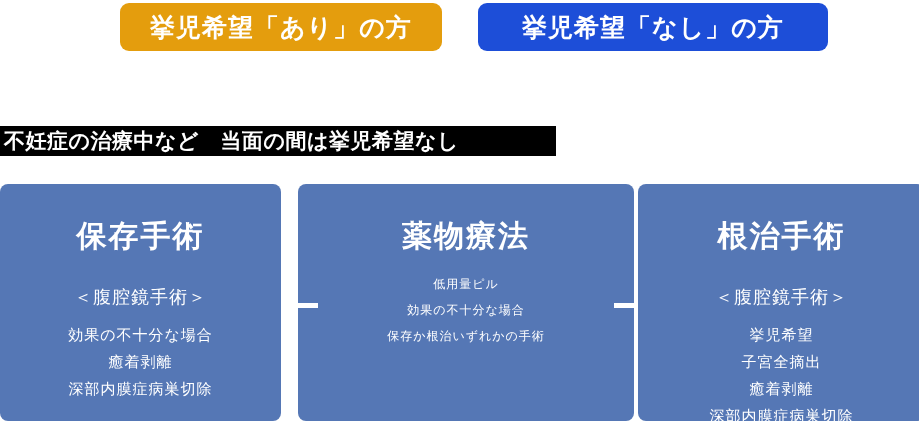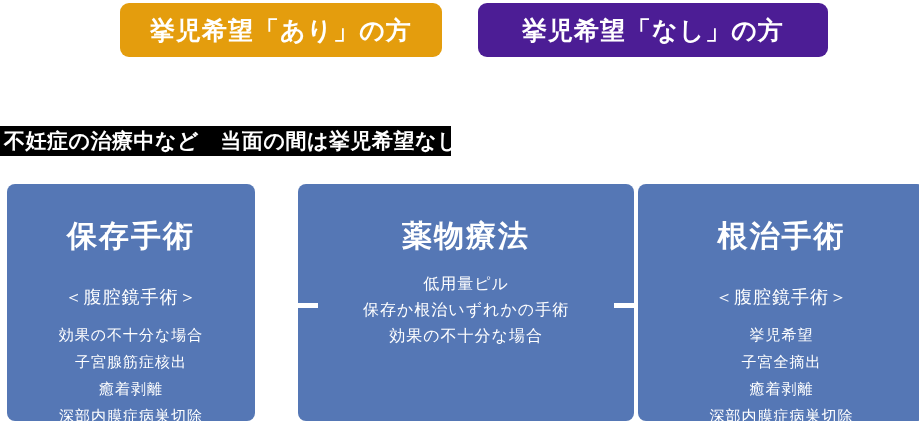--- a/index.html
+++ b/index.html
@@ -3,47 +3,47 @@
 <meta charset="utf-8">
 <style>
   html,body{margin:0;padding:0;background:#ffffff;}
   *{box-sizing:border-box;}
   .canvas{
     position:relative;width:919px;height:423px;background:#ffffff;overflow:hidden;
     font-family:"Liberation Sans","DejaVu Sans",sans-serif;
   }
   
   .top-btn{
-    position:absolute;top:3px;height:54px;border-radius:9px;
+    position:absolute;top:3px;height:48px;border-radius:9px;
     display:flex;align-items:center;justify-content:center;
     color:#ffffff;font-size:25px;font-weight:bold;letter-spacing:1px;
     border:none;cursor:pointer;
   }
   .btn-yes{left:120px;width:322px;background:#E49D0D;}
-  .btn-no{left:478px;width:350px;background:#4c1d95;}
+  .btn-no{left:478px;width:350px;background:#1d4ed8;}
   
   .banner{
-    position:absolute;left:0;top:126px;width:451px;height:30px;background:#000000;
+    position:absolute;left:0;top:126px;width:556px;height:30px;background:#000000;
     color:#ffffff;font-size:21px;font-weight:bold;
     display:flex;align-items:center;padding-left:4px;white-space:nowrap;letter-spacing:0.5px;
   }
   
   .tbox{
     position:absolute;top:184px;height:237px;background:#5577B5;border-radius:8px;
     color:#ffffff;text-align:center;padding-top:33px;
   }
-  .box-1{left:7px;width:248px;}
+  .box-1{left:0;width:281px;}
   .box-2{left:298px;width:336px;}
   .box-3{left:638px;width:287px;}
   .box-title{font-size:30px;font-weight:bold;line-height:38px;letter-spacing:2px;}
   .box-subtitle{font-size:18px;line-height:28px;margin-top:28px;letter-spacing:1px;}
   .box-items{margin-top:10px;}
   .box-items.no-subtitle{margin-top:16px;}
   .t-item{font-size:15px;line-height:27px;letter-spacing:1px;}
-  .box-2 .t-item{font-size:16px;line-height:26px;}
+  .box-2 .t-item{font-size:12px;line-height:26px;}
   
   .dash{position:absolute;top:119px;width:20px;height:5px;background:#ffffff;}
   .dash-left{left:0;}
   .dash-right{right:0;}
 </style>
 </head>
 <body>
 
 <div class="canvas">
 
@@ -51,34 +51,33 @@
 
   <button class="top-btn btn-no">挙児希望「なし」の方</button>
 
   <div class="banner">不妊症の治療中など　当面の間は挙児希望なし</div>
 
   <div class="tbox box-1">
     <div class="box-title">保存手術</div>
     <div class="box-subtitle">＜腹腔鏡手術＞</div>
     <div class="box-items">
       <div class="t-item">効果の不十分な場合</div>
-      <div class="t-item">子宮腺筋症核出</div>
       <div class="t-item">癒着剥離</div>
       <div class="t-item">深部内膜症病巣切除</div>
     </div>
   </div>
 
   <div class="tbox box-2">
     <div class="dash dash-left"></div>
     <div class="dash dash-right"></div>
     <div class="box-title">薬物療法</div>
     <div class="box-items no-subtitle">
       <div class="t-item">低用量ピル</div>
+      <div class="t-item">効果の不十分な場合</div>
       <div class="t-item">保存か根治いずれかの手術</div>
-      <div class="t-item">効果の不十分な場合</div>
     </div>
   </div>
 
   <div class="tbox box-3">
     <div class="box-title">根治手術</div>
     <div class="box-subtitle">＜腹腔鏡手術＞</div>
     <div class="box-items">
       <div class="t-item">挙児希望</div>
       <div class="t-item">子宮全摘出</div>
       <div class="t-item">癒着剥離</div>

